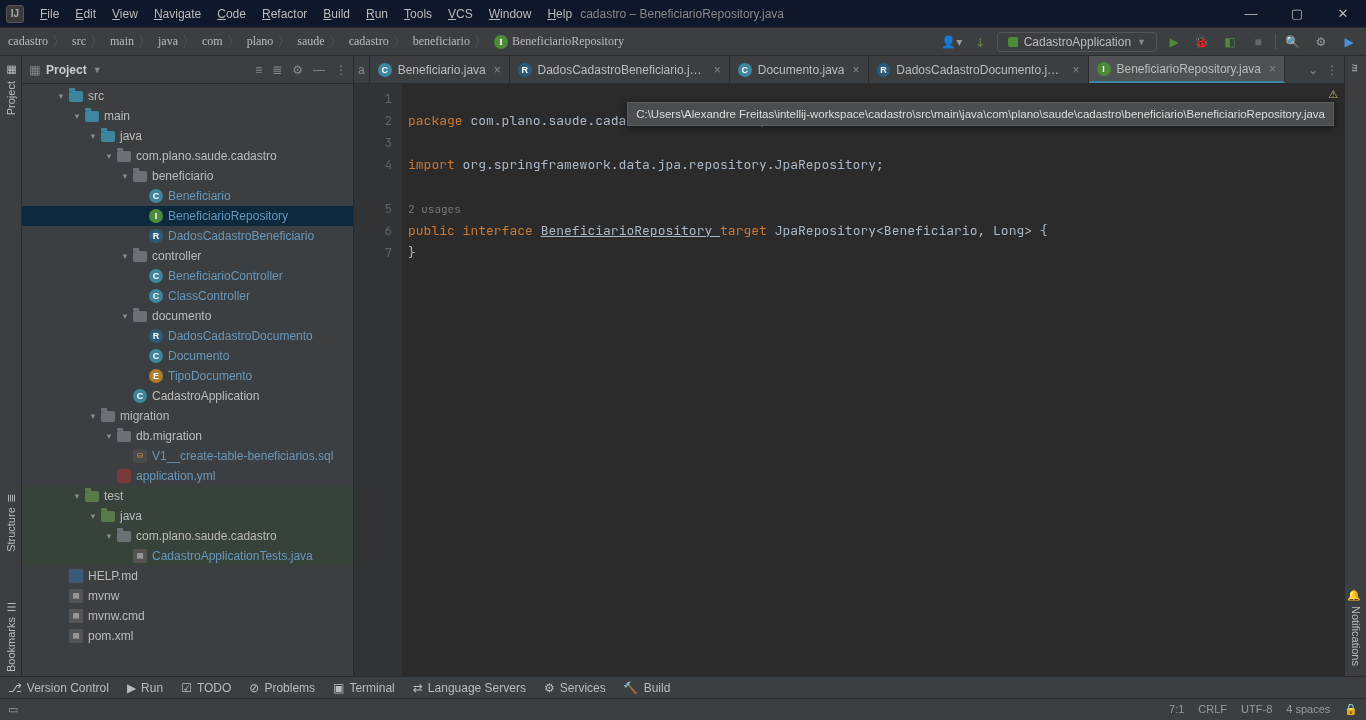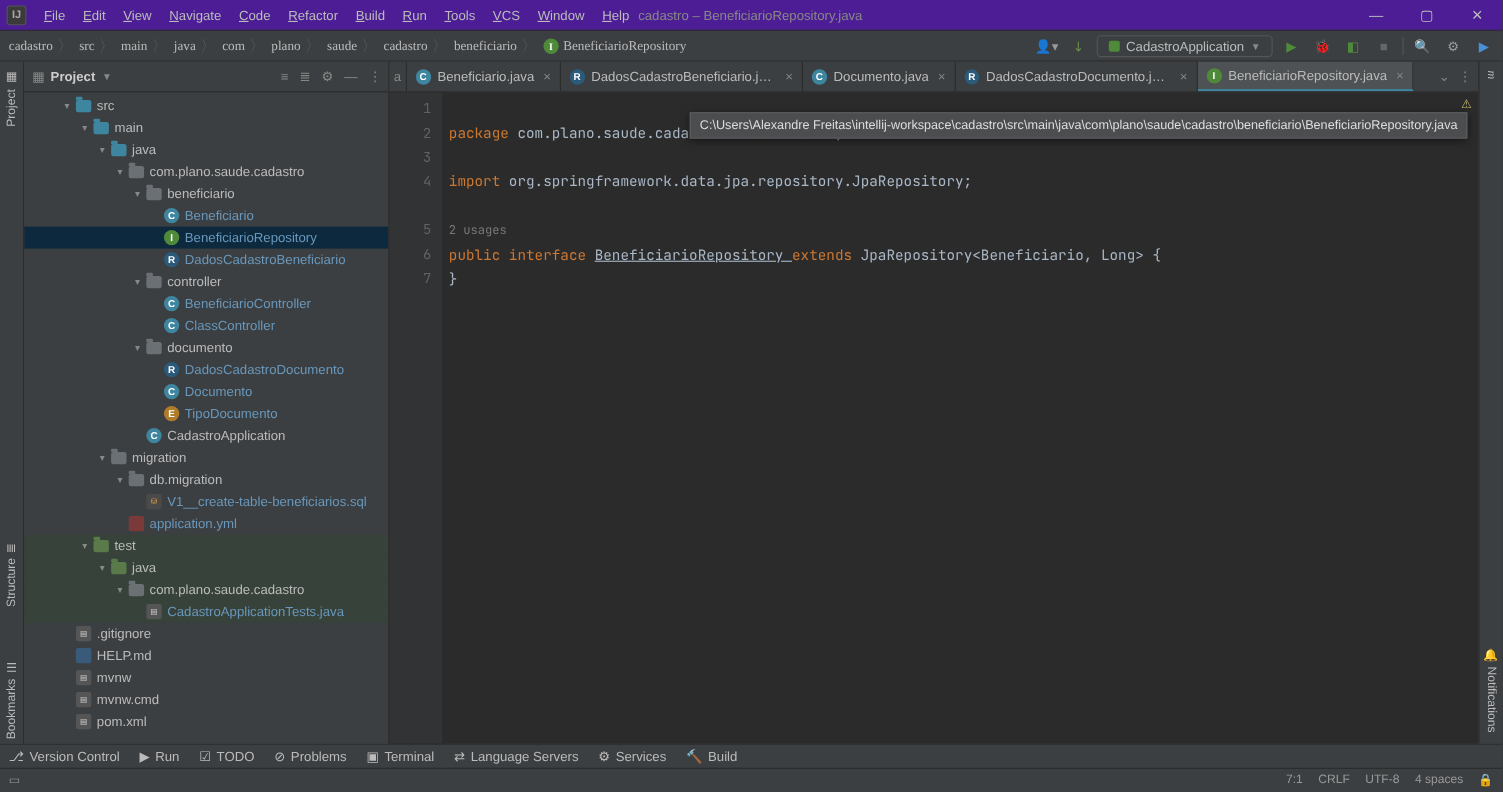--- a/index.html
+++ b/index.html
@@ -1,17 +1,17 @@
 <!DOCTYPE html>
 <html><head>
 <meta charset="utf-8">
 <style>
   * { box-sizing: border-box; margin: 0; padding: 0; }
   html, body { width: 1366px; height: 720px; overflow: hidden; font-family: "Segoe UI", Arial, sans-serif; font-size: 12px; background: #3c3f41; color: #bbbbbb; }
-  .titlebar { height: 28px; background: #4c1d95; display: flex; align-items: center; padding-left: 6px; border-bottom: 1px solid #2b2b2b; }
+  .titlebar { height: 28px; background: #0f172a; display: flex; align-items: center; padding-left: 6px; border-bottom: 1px solid #2b2b2b; }
   .titlebar .logo { width: 18px; height: 18px; background: #3a3a3a; border: 1px solid #555; border-radius: 3px; margin-right: 8px; display:flex; align-items:center; justify-content:center; font-weight:bold; color:#aaa; font-size:10px;}
   .menu-item { padding: 0 8px; cursor: default; color:#bbbbbb; }
   .menu-item u { text-decoration: underline; }
   .title-text { color: #888; }
   .win-controls { margin-left: auto; display: flex; }
   .win-btn { width: 46px; height: 28px; display:flex; align-items:center; justify-content:center; color:#bbb; font-size:13px;}
   .navbar { height: 28px; display: flex; align-items: center; padding: 0 6px; border-bottom: 1px solid #2b2b2b; }
   .breadcrumbs { display: flex; align-items: center; flex:1;font-family:Liberation Serif, serif; }
   .crumb { display:flex; align-items:center; margin-right:2px; color:#bbb; padding:0 2px;}
   .crumb .sep { color:#5a5d5f; margin-left:4px; font-size:14px;}
@@ -360,27 +360,20 @@
         <div class="tree-row git-green-row" style="padding-left: 96px;">
           <span class="arrow none"></span>
           <span class="node-icon">
             <span class="ic-file">▤</span>
           </span>
           <span class="label git-changed">CadastroApplicationTests.java</span>
         </div>
         <div class="tree-row" style="padding-left: 32px;">
           <span class="arrow none"></span>
           <span class="node-icon">
-            <span class="ic-file">▤</span>
-          </span>
-          <span class="label">.gitignore</span>
-        </div>
-        <div class="tree-row" style="padding-left: 32px;">
-          <span class="arrow none"></span>
-          <span class="node-icon">
             <span class="ic-md"></span>
           </span>
           <span class="label">HELP.md</span>
         </div>
         <div class="tree-row" style="padding-left: 32px;">
           <span class="arrow none"></span>
           <span class="node-icon">
             <span class="ic-file">▤</span>
           </span>
           <span class="label">mvnw</span>
@@ -447,21 +440,21 @@
           <div>5</div>
           <div>6</div>
           <div>7</div>
         </div>
       <div class="code">
 <span class="kw">package</span><span> com.plano.saude.cadastro.beneficiario;</span>
 
 <span class="kw">import</span><span> org.springframework.data.jpa.repository.JpaRepository;</span>
 
 <span class="inline-hint">2 usages</span>
-<span class="kw">public </span><span class="kw">interface </span><span style="text-decoration:underline">BeneficiarioRepository </span><span class="kw">extends </span><span>JpaRepository&lt;Beneficiario, Long&gt; {</span>
+<span class="kw">public </span><span class="kw">interface </span><span style="text-decoration:underline">BeneficiarioRepository </span><span class="kw">target </span><span>JpaRepository&lt;Beneficiario, Long&gt; {</span>
 <span>}</span>
 </div>
       <div class="inspect">
           <span class="warn">⚠</span>
         </div>
       <div class="tooltip">C:\Users\Alexandre Freitas\intellij-workspace\cadastro\src\main\java\com\plano\saude\cadastro\beneficiario\BeneficiarioRepository.java</div>
     </div>
   </div>
 
   <div class="right-gutter">

